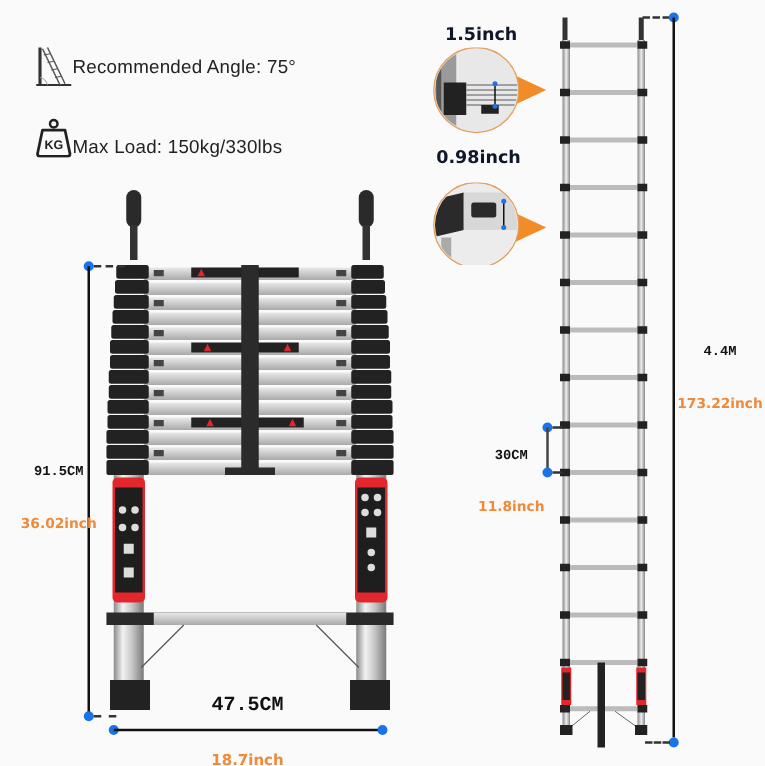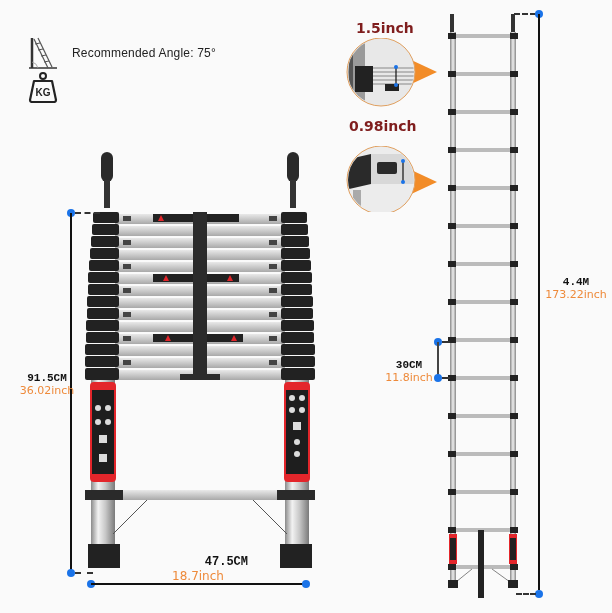--- a/index.html
+++ b/index.html
@@ -1,22 +1,22 @@
 <!DOCTYPE html>
 <html><head>
 <meta charset="utf-8">
 <style>
   * { margin:0; padding:0; box-sizing:border-box; }
   body { width:612px; height:613px; background:#fafafa; position:relative; overflow:hidden; font-family:"Liberation Sans", sans-serif; }
   .abs { position:absolute; }
   .spec-row { position:absolute; left:28px; display:flex; align-items:center; }
-  .spec-text { font-size:12px; color:#222; letter-spacing:0.2px; margin-left:14px; }
+  .spec-text { font-size:15px; color:#222; letter-spacing:0.2px; }
   .dim-black { font-weight:bold; color:#111; font-size:11px; font-family:Liberation Mono, monospace; text-align:center; }
-  .dim-orange { font-weight:normal; color:#ee8a3a; font-size:11px; font-family:"DejaVu Sans", sans-serif; text-align:center; }
-  .callout-label { font-weight:bold; color:#7f1d1d; font-size:14px; font-family:"DejaVu Sans", sans-serif; }
+  .dim-orange { font-weight:bold; color:#ee8a3a; font-size:11px; font-family:"DejaVu Sans", sans-serif; text-align:center;margin-top:28px; }
+  .callout-label { font-weight:bold; color:#0f172a; font-size:14px; font-family:"DejaVu Sans", sans-serif; }
   .dot { position:absolute; width:8px; height:8px; border-radius:50%; background:#1a73e8; }
   .vline { position:absolute; width:2px; background:#111; }
   .hline { position:absolute; height:2px; background:#111; }
   .dash-h { position:absolute; height:0; border-top:2px dashed #333; }
   svg { display:block; }
 </style>
 </head>
 <body>
 
 <div class="spec-row" style="top:36px;">
@@ -29,28 +29,29 @@
       <line x1="7" y1="8" x2="12" y2="7" stroke="#555" stroke-width="1"></line>
       <line x1="10" y1="14" x2="15" y2="13" stroke="#555" stroke-width="1"></line>
       <line x1="13" y1="20" x2="18" y2="19" stroke="#555" stroke-width="1"></line>
       <line x1="16" y1="26" x2="21" y2="25" stroke="#555" stroke-width="1"></line>
       <path d="M4 26 A8 8 0 0 1 10 32" fill="none" stroke="#999" stroke-width="0.8"></path>
     </svg>
   </span>
   <span class="spec-text">Recommended Angle: 75°</span>
 </div>
 
-<div class="spec-row" style="top:71px;align-items:flex-end;">
+<div class="spec-row" style="top:94px;align-items:flex-end;">
   <span style="position:relative; width:30px; height:32px;">
     <svg width="30" height="32" viewBox="0 0 30 32">
       <circle cx="15" cy="5" r="3" fill="none" stroke="#222" stroke-width="2"></circle>
       <path d="M6 10 L24 10 L28 29 Q28 31 26 31 L4 31 Q2 31 2 29 Z" fill="none" stroke="#222" stroke-width="2.2" stroke-linejoin="round"></path>
       <text x="15" y="25" text-anchor="middle" font-family="Liberation Sans, sans-serif" font-size="10" font-weight="bold" fill="#222">KG</text>
     </svg>
   </span>
+  <span class="spec-text">Max Load: 150kg/330lbs</span>
 </div>
 
 <div class="abs" style="left:85px; top:150px;">
   <svg width="230" height="440" viewBox="0 0 230 440">
     <defs>
       <linearGradient id="steel" x1="0" x2="1" y1="0" y2="0">
         <stop offset="0" stop-color="#8a8a8a"></stop>
         <stop offset="0.3" stop-color="#f2f2f2"></stop>
         <stop offset="0.6" stop-color="#c8c8c8"></stop>
         <stop offset="1" stop-color="#7a7a7a"></stop>
@@ -186,21 +187,21 @@
 <div class="abs" style="left:14px; top:372px; width:66px;">
   <div class="dim-black">91.5CM</div>
   <div class="dim-orange">36.02inch</div>
 </div>
 
 <div class="dash-h" style="left:75px; top:572px; width:18px;"></div>
 <div class="dot" style="left:87px; top:580px;"></div>
 <div class="hline" style="left:91px; top:583px; width:215px;"></div>
 <div class="dot" style="left:302px; top:580px;"></div>
 <div class="abs" style="left:148px; top:555px; width:100px;">
-  <div class="dim-black" style="font-size:12px;text-align:right;">47.5CM</div>
+  <div class="dim-black" style="font-size:16px;">47.5CM</div>
   <div class="dim-orange" style="font-size:12px;">18.7inch</div>
 </div>
 
 <div class="abs callout-label" style="left:356px; top:20px;">1.5inch</div>
 <div class="abs" style="left:345px; top:38px;">
   <svg width="100" height="72" viewBox="0 0 100 72">
     <polygon points="62,20 92,34 62,48" fill="#f28c28"></polygon>
     <circle cx="36" cy="34" r="34" fill="#e8e8e8" stroke="#e0a060" stroke-width="1"></circle>
     <clipPath id="c1">
         <circle cx="36" cy="34" r="33"></circle>

